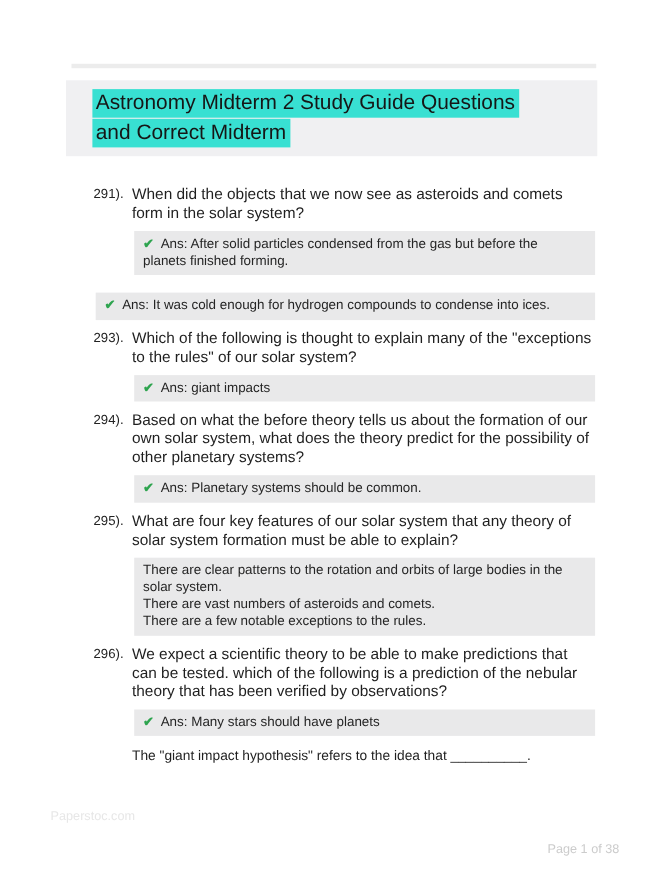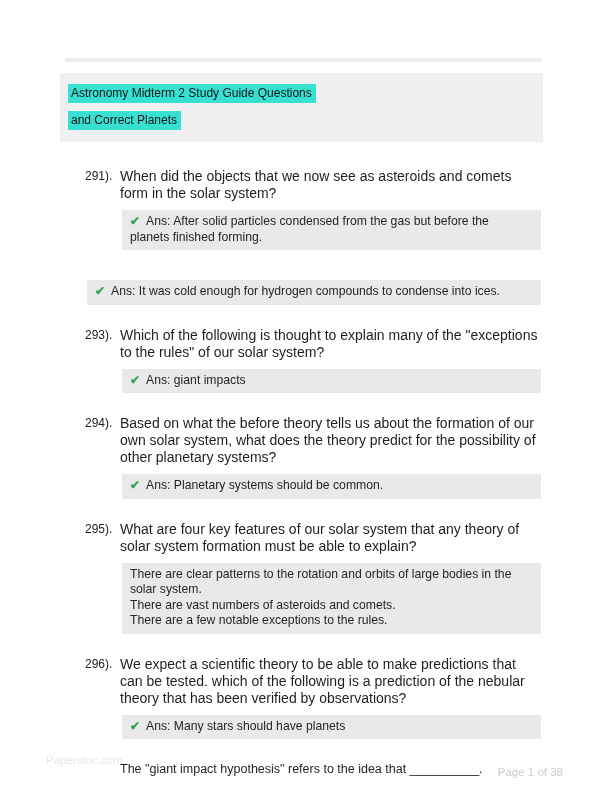--- a/index.html
+++ b/index.html
@@ -15,29 +15,29 @@
     width:477px; height:4px;
     background:#ececec;
   }
   .title-block {
     position:absolute; left:60px; top:73px;
     width:483px; height:69px;
     background:var(--title-block-bg, #f0f0f2);
     box-sizing:border-box;
     padding:7px 0 0 8px;
   }
-  .title-line { font-size:12px; line-height:27px; font-weight:400; color:#161616; }
+  .title-line { font-size:19px; line-height:27px; font-weight:400; color:#161616;margin-left:16px; }
   .hl {
     background:var(--highlight, #38e0d2);
     padding:2px 4px 3px 3px;
   }
   .content {
     position:absolute; left:85px; top:168px; width:456px;
   }
-  .q-block { margin-bottom:22px; }
+  .q-block { margin-bottom:8px; }
   .q-row { display:flex; }
   .q-num {
     flex:0 0 35px; width:35px;
     font-size:12px; color:#222222; padding-top:1px;
   }
   .q-body { flex:1; min-width:0; }
   .q-text { font-size:14px; line-height:17px; color:#1f1f1f; }
   .ans-box {
     background:var(--answer-bg, #e9e9ea);
     margin:8px 0 0 2px;
@@ -48,41 +48,41 @@
   .check {
     color:var(--check-green, #2ea44f);
     font-size:12px; font-weight:bold;
     margin-right:6px;
   }
   .trailing {
     font-size:12.5px; line-height:17px; color:#1f1f1f;
     margin:10px 0 0 35px;
   }
   .footer-site {
-    position:absolute; left:46px; top:754px;
+    position:absolute; left:46px; top:736px;
     font-size:11.5px; color:#e7e7e7;
   }
   .footer-page {
     position:absolute; right:43px; top:766px;
     font-size:11.5px; color:#cccccc;
   }
 </style>
 </head>
 <body>
 
 <div class="page">
 
   <div class="divider"></div>
 
   <div class="title-block">
     <div class="title-line">
       <span class="hl">Astronomy Midterm 2 Study Guide Questions</span>
     </div>
     <div class="title-line">
-      <span class="hl">and Correct Planets</span>
+      <span class="hl">and Correct Midterm</span>
     </div>
   </div>
 
   <div class="content">
 
   <div class="q-block">
     <div class="q-row">
       <span class="q-num">291).</span>
       <div class="q-body">
         <div class="q-text">When did the objects that we now see as asteroids and comets form in the solar system?</div>

